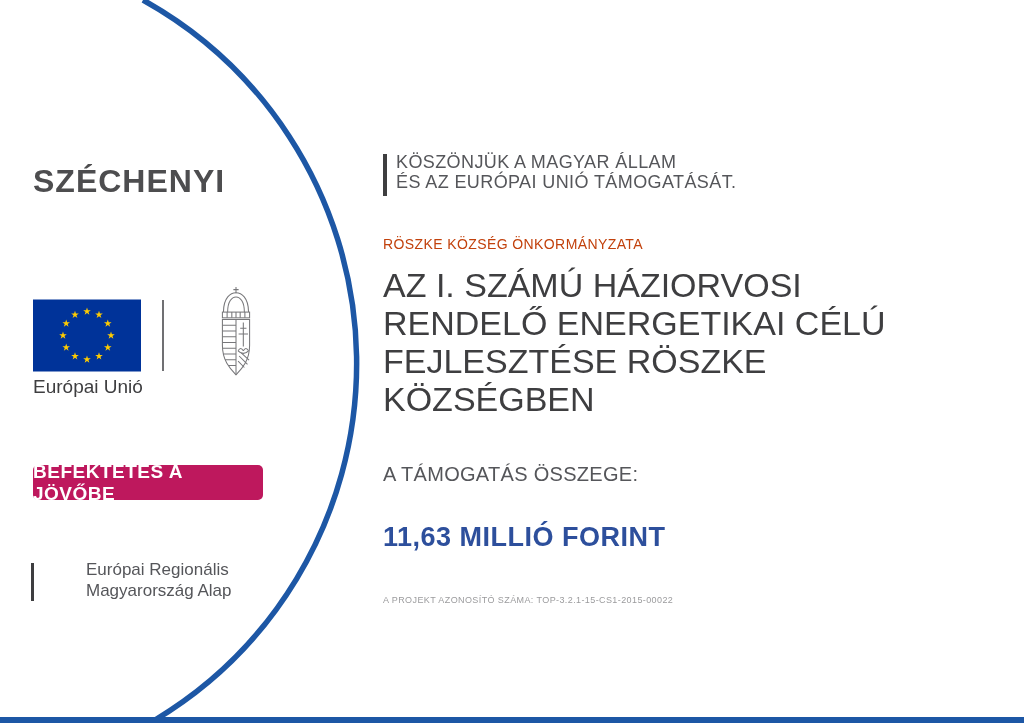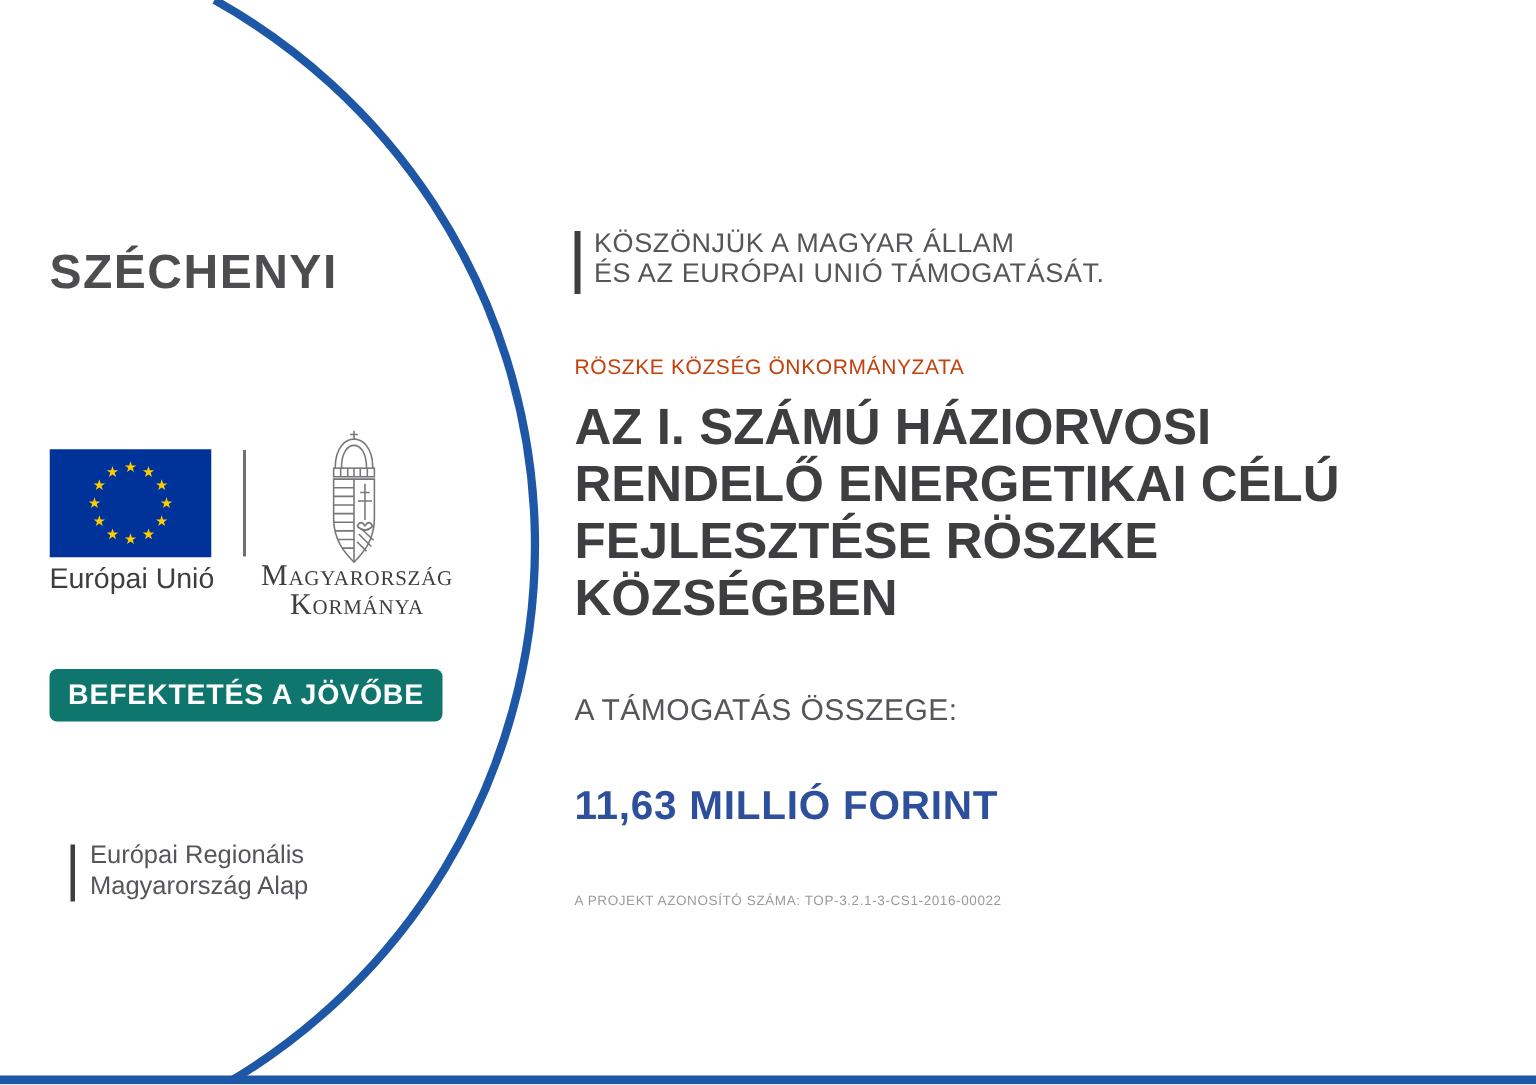--- a/index.html
+++ b/index.html
@@ -26,40 +26,40 @@
     position:absolute;left:33px;top:376px;font-size:19px;color:#3e3e40;
   }
   .logo-divider{position:absolute;left:162px;top:300px;width:2px;height:71px;background:#707073;}
   .coa-wrap{position:absolute;left:213px;top:287px;width:46px;height:88px;}
   .gov-label{
     position:absolute;left:165px;top:375px;width:146px;text-align:center;
     font-family:"Liberation Serif",serif;font-variant:small-caps;
     font-size:20px;color:#3e3e40;line-height:19px;letter-spacing:0.5px;
   }
   .slogan-btn{
-    position:absolute;left:33px;top:446px;width:262px;height:35px;
-    background:#0f766e;border-radius:5px;display:flex;align-items:center;justify-content:center;
+    position:absolute;left:33px;top:465px;width:230px;height:35px;
+    background:#be185d;border-radius:5px;display:flex;align-items:center;justify-content:center;
     color:#ffffff;font-weight:bold;font-size:19px;letter-spacing:0.5px;
   }
-  .fund-block{position:absolute;left:47px;top:559px;}
+  .fund-block{position:absolute;left:31px;top:559px;padding-left:42px;}
   .fund-bar{position:absolute;left:0;top:4px;width:3px;height:38px;background:#3e3e40;}
   .fund-text{margin-left:13px;font-size:17px;line-height:21px;color:#55565a;}
 
   
   .thanks-block{position:absolute;left:383px;top:152px;}
   .thanks-bar{position:absolute;left:0;top:2px;width:4px;height:42px;background:#3e3e40;}
   .thanks-text{margin-left:13px;font-size:18px;line-height:20px;color:#55565a;letter-spacing:0.4px;}
 
   .beneficiary{
     position:absolute;left:383px;top:236px;
     font-size:14px;color:#c2410c;letter-spacing:0.4px;
   }
   .project-title{
     position:absolute;left:383px;top:266px;width:520px;
-    font-size:34px;line-height:38px;font-weight:bold;color:#3e3e40;
+    font-size:34px;line-height:38px;font-weight:normal;color:#3e3e40;
   }
   .grant-label{
     position:absolute;left:383px;top:463px;font-size:20px;color:#55565a;letter-spacing:0.3px;text-align:center;
   }
   .grant-amount{
     position:absolute;left:383px;top:489px;font-size:27px;font-weight:bold;
     color:#2d4f9c;letter-spacing:0.5px;margin-top:33px;
   }
   .project-id{
     position:absolute;left:383px;top:595px;font-size:9px;color:#9b9b9d;letter-spacing:0.4px;
@@ -115,24 +115,20 @@
       <path d="M22 31 V84"></path>
       <g clip-path="url(#shieldL)">
         <path d="M8 36.5 H22 M8 42 H22 M8 47.5 H22 M8 53 H22 M8 58.5 H22 M8 64 H22 M8 69.5 H22 M8 75 H22"></path>
       </g>
       <path d="M29 34 V57 M26 39.5 H32 M24.5 45 H33.5"></path>
       <path d="M24 61 Q26.5 56.5 29 61 M29 61 Q31.5 56.5 34 61"></path>
       <path d="M24 61 Q29 66 34 61"></path>
       <path d="M25 66 L33 74 M24 71 L30 77 M27 63 L34.5 70"></path>
     </svg>
   </div>
-  <div class="gov-label">
-    <div>Magyarország</div>
-    <div>Kormánya</div>
-  </div>
 
   <div class="slogan-btn">BEFEKTETÉS A JÖVŐBE</div>
 
   <div class="fund-block">
     <div class="fund-bar"></div>
     <div class="fund-text">
       <div>Európai Regionális</div>
       <div>Magyarország Alap</div>
     </div>
   </div>
@@ -149,15 +145,15 @@
 
   <div class="project-title">
     <div>AZ I. SZÁMÚ HÁZIORVOSI</div>
     <div>RENDELŐ ENERGETIKAI CÉLÚ</div>
     <div>FEJLESZTÉSE RÖSZKE</div>
     <div>KÖZSÉGBEN</div>
   </div>
 
   <div class="grant-label">A TÁMOGATÁS ÖSSZEGE:</div>
   <div class="grant-amount">11,63 MILLIÓ FORINT</div>
-  <div class="project-id">A PROJEKT AZONOSÍTÓ SZÁMA: TOP-3.2.1-3-CS1-2016-00022</div>
+  <div class="project-id">A PROJEKT AZONOSÍTÓ SZÁMA: TOP-3.2.1-15-CS1-2015-00022</div>
 
 </div>
 
 </body></html>

